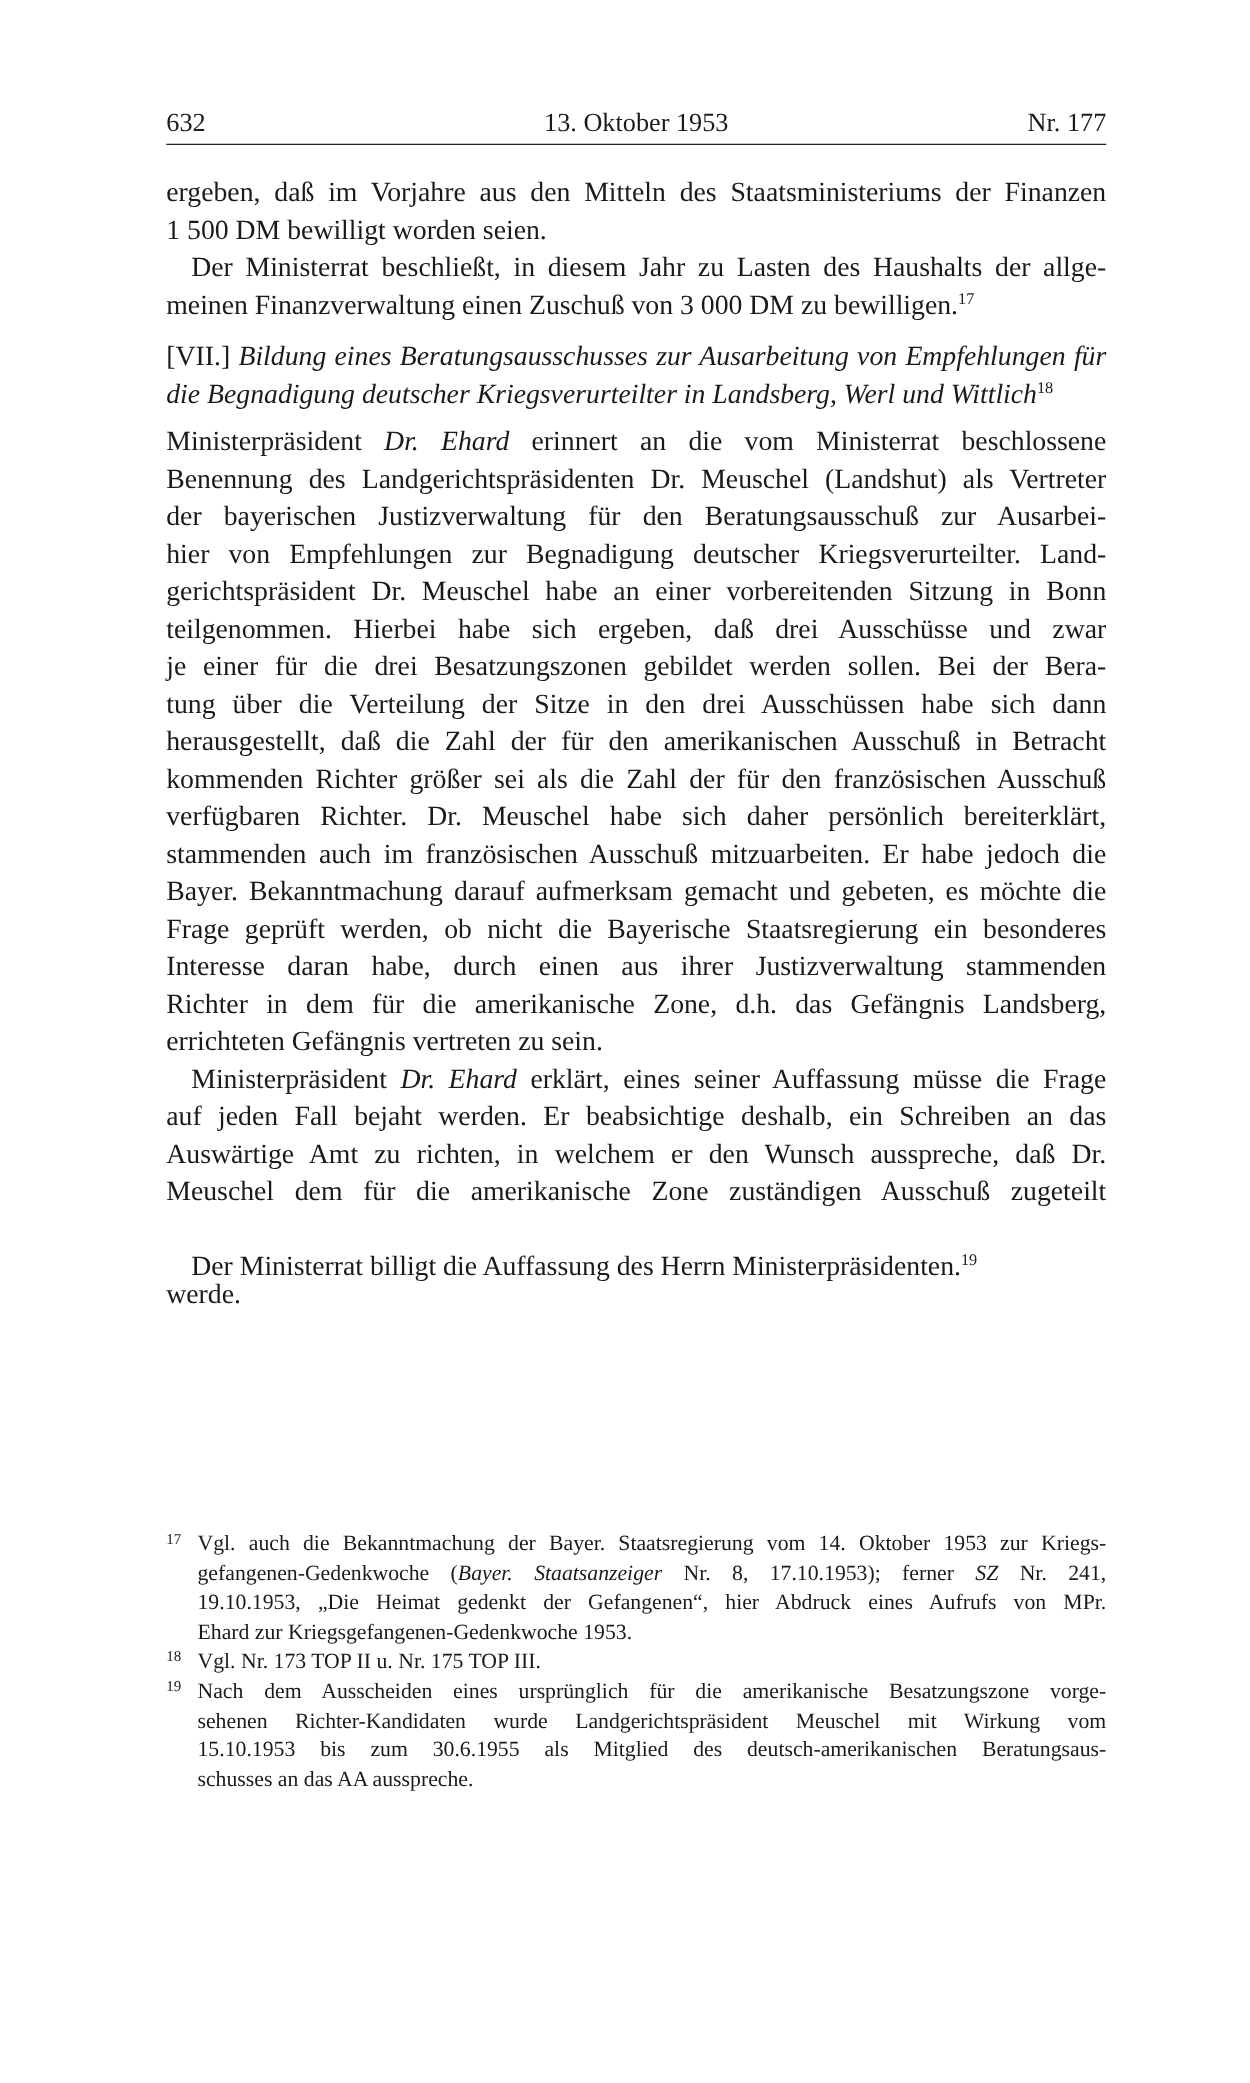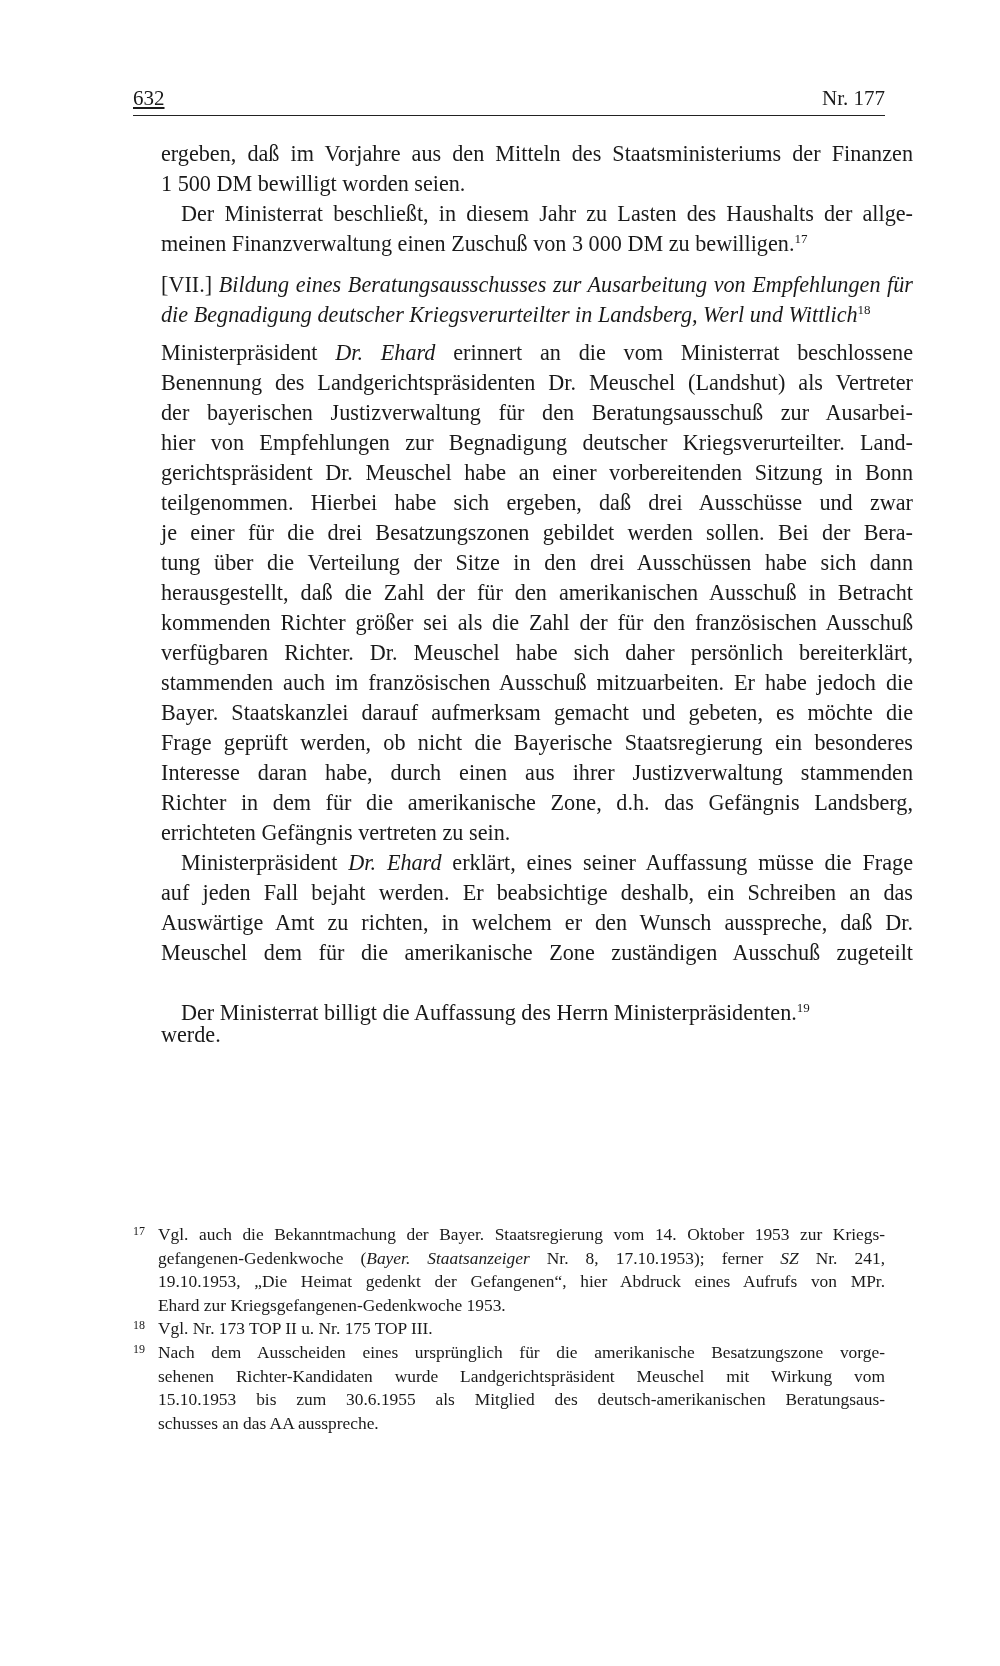--- a/index.html
+++ b/index.html
@@ -1,46 +1,47 @@
 <!DOCTYPE html>
 <html><head>
   <meta charset="utf-8">
   <style>
     html, body { margin: 0; padding: 0; background: #ffffff; }
     body { width: 1000px; height: 1666px; position: relative; overflow: hidden;
            font-family: "Liberation Serif", "DejaVu Serif", serif; color: #1a1a1a; }
     .page { position: absolute; left: 133px; top: 0; width: 752px; }
     .header { position: absolute; top: 82px; left: 0; width: 752px; height: 34px; font-size: 21px; }
-    .header .left { position: absolute; left: 0; top: 4px; text-decoration: underline; }
+    .header .left { position: absolute; left: 0; top: 4px; }
     .header .center { position: absolute; left: 0; width: 752px; text-align: center; top: 4px; }
     .header .right { position: absolute; right: 0; top: 4px; }
     .header-rule { position: absolute; top: 115px; left: 0; width: 752px; height: 1.3px; background: #222; }
 
     .line { position: absolute; left: 0; width: 752px; height: 30px; font-size: 22.2px; line-height: 30px;
-            white-space: nowrap; text-align: justify; text-align-last: justify; margin-left: 28px; }
+            white-space: nowrap; text-align: justify; text-align-last: justify; }
     .line.last { text-align-last: left; }
     .line.indent { left: 20px; width: 732px; }
     .line.title { font-style: italic; }
     .line .up { font-style: normal; }
     sup { font-size: 13px; vertical-align: 8px; line-height: 0; font-style: normal; }
 
     .fn { position: absolute; left: 0; width: 752px; font-size: 17.4px; line-height: 23.5px; }
     .fn .num { position: absolute; left: 0; top: -3px; font-size: 12px; }
     .fn .fl { position: absolute; left: 25px; width: 727px; height: 24px; white-space: nowrap;
               text-align: justify; text-align-last: justify; }
     .fn .fl.last { text-align-last: left; }
     i { }
   </style>
 </head>
 <body>
 
 <div class="page">
 
   <div class="header">
     <span class="left">632</span>
+    <span class="center">13. Oktober 1953</span>
     <span class="right">Nr. 177</span>
   </div>
   <div class="header-rule"></div>
 
   <div class="line" style="top:139px">ergeben, daß im Vorjahre aus den Mitteln des Staatsministeriums der Finanzen</div>
   <div class="line last" style="top:169px">1 500 DM bewilligt worden seien.</div>
 
   <div class="line indent" style="top:199px">Der Ministerrat beschließt, in diesem Jahr zu Lasten des Haushalts der allge-</div>
   <div class="line last" style="top:229px"><span>meinen Finanzverwaltung einen Zuschuß von 3 000 DM zu bewilligen.</span><sup>17</sup></div>
 
@@ -52,21 +53,21 @@
   <div class="line" style="top:398px">der bayerischen Justizverwaltung für den Beratungsausschuß zur Ausarbei-</div>
   <div class="line" style="top:428px">hier von Empfehlungen zur Begnadigung deutscher Kriegsverurteilter. Land-</div>
   <div class="line" style="top:458px">gerichtspräsident Dr. Meuschel habe an einer vorbereitenden Sitzung in Bonn</div>
   <div class="line" style="top:488px">teilgenommen. Hierbei habe sich ergeben, daß drei Ausschüsse und zwar</div>
   <div class="line" style="top:518px">je einer für die drei Besatzungszonen gebildet werden sollen. Bei der Bera-</div>
   <div class="line" style="top:548px">tung über die Verteilung der Sitze in den drei Ausschüssen habe sich dann</div>
   <div class="line" style="top:578px">herausgestellt, daß die Zahl der für den amerikanischen Ausschuß in Betracht</div>
   <div class="line" style="top:608px">kommenden Richter größer sei als die Zahl der für den französischen Ausschuß</div>
   <div class="line" style="top:638px">verfügbaren Richter. Dr. Meuschel habe sich daher persönlich bereiterklärt,</div>
   <div class="line" style="top:668px">stammenden auch im französischen Ausschuß mitzuarbeiten. Er habe jedoch die</div>
-  <div class="line" style="top:698px">Bayer. Staatskanzlei darauf aufmerksam gemacht und gebeten, es möchte die</div>
+  <div class="line" style="top:698px">Bayer. Bekanntmachung darauf aufmerksam gemacht und gebeten, es möchte die</div>
   <div class="line" style="top:728px">Frage geprüft werden, ob nicht die Bayerische Staatsregierung ein besonderes</div>
   <div class="line" style="top:758px">Interesse daran habe, durch einen aus ihrer Justizverwaltung stammenden</div>
   <div class="line" style="top:788px">Richter in dem für die amerikanische Zone, d.h. das Gefängnis Landsberg,</div>
   <div class="line last" style="top:818px">errichteten Gefängnis vertreten zu sein.</div>
 
   <div class="line indent" style="top:848px"><span>Ministerpräsident</span> <i>Dr. Ehard</i> <span>erklärt, eines seiner Auffassung müsse die Frage</span></div>
   <div class="line" style="top:878px">auf jeden Fall bejaht werden. Er beabsichtige deshalb, ein Schreiben an das</div>
   <div class="line" style="top:908px">Auswärtige Amt zu richten, in welchem er den Wunsch ausspreche, daß Dr.</div>
   <div class="line" style="top:938px">Meuschel dem für die amerikanische Zone zuständigen Ausschuß zugeteilt</div>
   <div class="line last" style="top:1020px">werde.</div>

